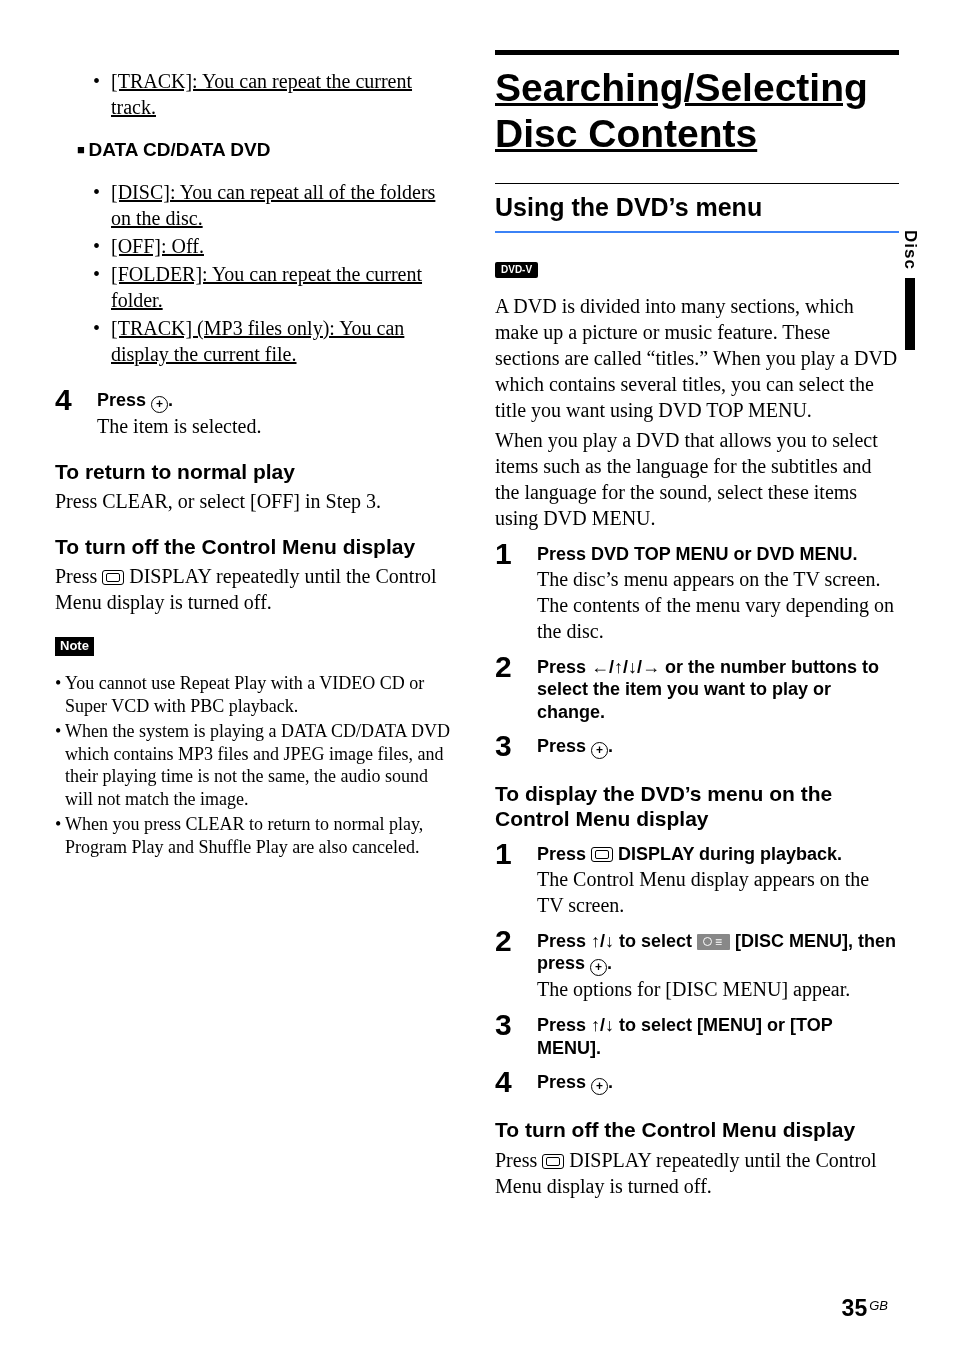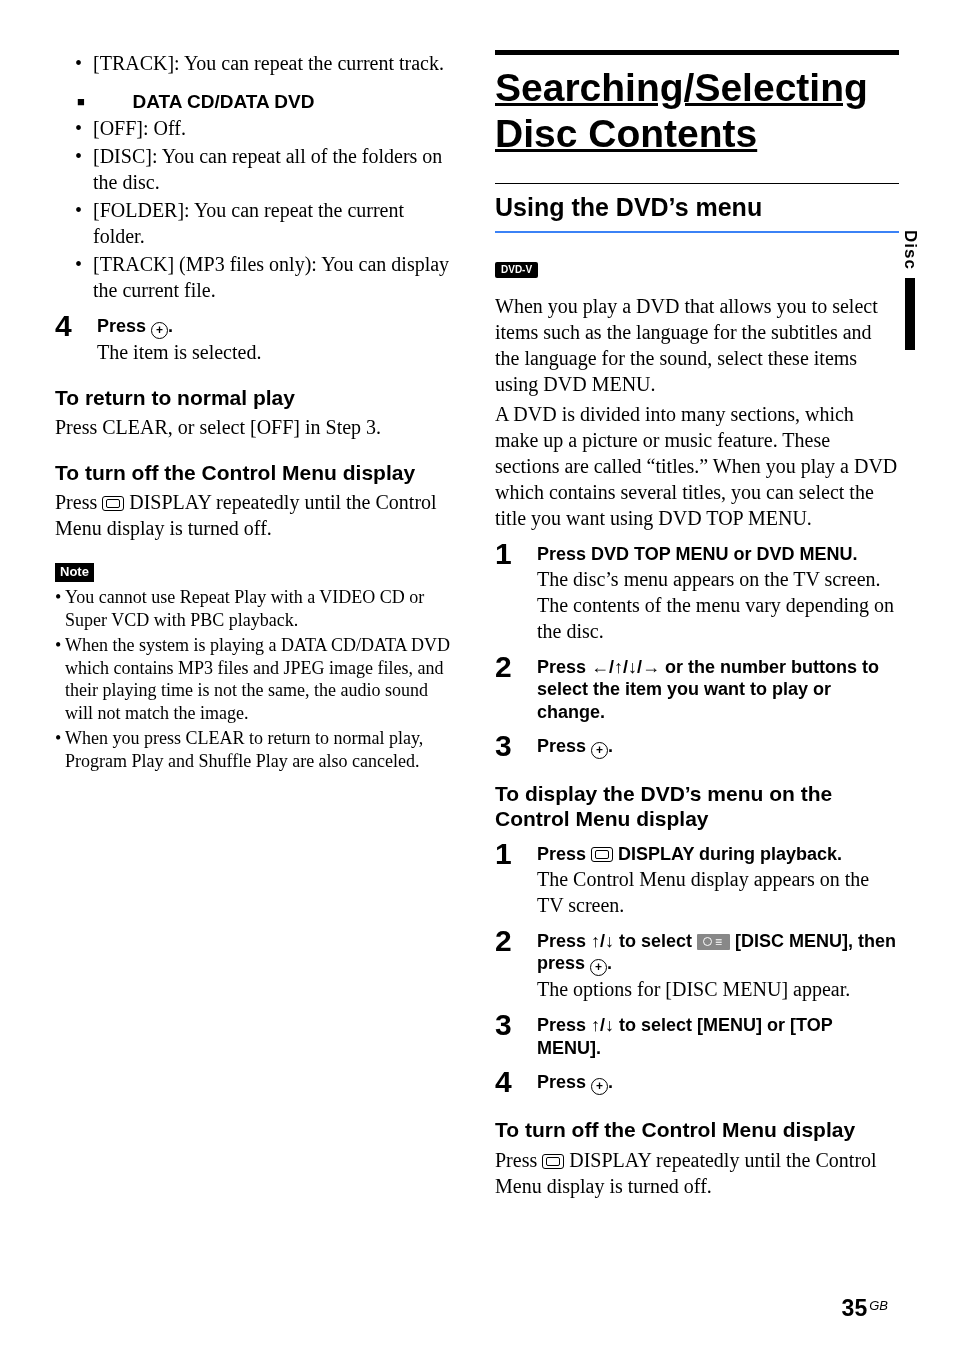--- a/index.html
+++ b/index.html
@@ -14,29 +14,29 @@
     box-sizing:border-box;
     padding:50px 55px 40px 55px;
   }
   .columns{display:flex;gap:36px;}
   .col{flex:1;min-width:0;}
   .right-border{border-top:5px solid #000;padding-top:10px;}
   .main-title{font-family:Arial,Helvetica,sans-serif;font-weight:900;font-size:39px;line-height:1.18;margin:0 0 26px 0;text-decoration:underline;}
   .sub-title-bar{border-top:1px solid #000;border-bottom:2px solid #3b82f6;padding:9px 0 9px 0;margin-bottom:22px;}
   .sub-title{font-family:Arial,Helvetica,sans-serif;font-weight:900;font-size:25px;margin:0;}
   .tag{display:inline-block;background:#000;color:#fff;font-family:Arial,Helvetica,sans-serif;font-weight:bold;font-size:10px;padding:2px 6px;border-radius:2px;line-height:1.2;margin-bottom:15px;}
-  .note-tag{display:inline-block;background:#000;color:#fff;font-family:Arial,Helvetica,sans-serif;font-weight:bold;font-size:13px;padding:1px 5px;line-height:1.3;margin-top:18px;margin-bottom:4px;}
+  .note-tag{display:inline-block;background:#000;color:#fff;font-family:Arial,Helvetica,sans-serif;font-weight:bold;font-size:13px;padding:1px 5px;line-height:1.3;margin-top:18px;margin-bottom:16px;}
   p{margin:0 0 4px 0;line-height:1.3;}
   .body{line-height:1.3;}
-  .bullet-list{padding-left:38px;margin:0;}
+  .bullet-list{padding-left:38px;margin:18px;text-decoration:underline;}
   .bullet-list li{list-style:none;position:relative;line-height:1.3;margin-bottom:2px;}
   .bullet-list li::before{content:"•";position:absolute;left:-18px;}
   .sq{font-family:Arial,Helvetica,sans-serif;}
   .sq-mark{font-size:13px;vertical-align:2px;}
-  .sq-head{font-family:Arial,Helvetica,sans-serif;font-weight:bold;font-size:19px;margin-left:44px;}
+  .sq-head{font-family:Arial,Helvetica,sans-serif;font-weight:bold;font-size:19px;}
   .step{display:flex;gap:14px;margin-top:8px;}
   .step-num{font-family:Arial,Helvetica,sans-serif;font-weight:900;font-size:30px;line-height:1;min-width:28px;}
   .step-body{flex:1;padding-top:4px;}
   .step-lead{font-family:Arial,Helvetica,sans-serif;font-weight:bold;font-size:18px;line-height:1.25;}
   .sec-h{font-family:Arial,Helvetica,sans-serif;font-weight:900;font-size:21px;line-height:1.2;margin:20px 0 4px 0;}
   .notes{padding-left:10px;margin:0;}
   .notes li{list-style:none;position:relative;font-size:18px;line-height:1.25;margin-bottom:3px;}
   .notes li::before{content:"•";position:absolute;left:-10px;}
   .side-tab{position:absolute;right:34px;top:230px;display:flex;flex-direction:column;align-items:center;}
   .side-tab-label{font-family:Arial,Helvetica,sans-serif;font-weight:bold;font-size:17px;writing-mode:vertical-rl;text-orientation:mixed;letter-spacing:1px;}
@@ -60,22 +60,22 @@
   <div class="col">
     <ul class="bullet-list">
       <li>[TRACK]: You can repeat the current track.</li>
     </ul>
 
     <div style="margin:14px 0 2px 22px;" class="sq">
       <span class="sq-mark">■ </span><span class="sq-head">DATA CD/DATA DVD</span>
     </div>
 
     <ul class="bullet-list">
+      <li>[DISC]: You can repeat all of the folders on the disc.</li>
       <li>[OFF]: Off.</li>
-      <li>[DISC]: You can repeat all of the folders on the disc.</li>
       <li>[FOLDER]: You can repeat the current folder.</li>
       <li>[TRACK] (MP3 files only): You can display the current file.</li>
     </ul>
 
     <div class="step">
       <div class="step-num">4</div>
       <div class="step-body">
         <div class="step-lead">
           <span>Press </span><span class="icon-circle">+</span><span>.</span>
         </div>
@@ -99,22 +99,22 @@
     </ul>
   </div>
 
   <div class="col">
     <div class="right-border">
       <h1 class="main-title">Searching/Selecting Disc Contents</h1>
       <div class="sub-title-bar">
         <h2 class="sub-title">Using the DVD’s menu</h2>
       </div>
       <div class="tag">DVD-V</div>
+      <p class="body">A DVD is divided into many sections, which make up a picture or music feature. These sections are called “titles.” When you play a DVD which contains several titles, you can select the title you want using DVD TOP MENU.</p>
       <p class="body">When you play a DVD that allows you to select items such as the language for the subtitles and the language for the sound, select these items using DVD MENU.</p>
-      <p class="body">A DVD is divided into many sections, which make up a picture or music feature. These sections are called “titles.” When you play a DVD which contains several titles, you can select the title you want using DVD TOP MENU.</p>
 
       
       <div class="step">
         <div class="step-num">1</div>
         <div class="step-body">
           <div class="step-lead">Press DVD TOP MENU or DVD MENU.</div>
           <div class="body">The disc’s menu appears on the TV screen. The contents of the menu vary depending on the disc.</div>
         </div>
       </div>
       <div class="step">

